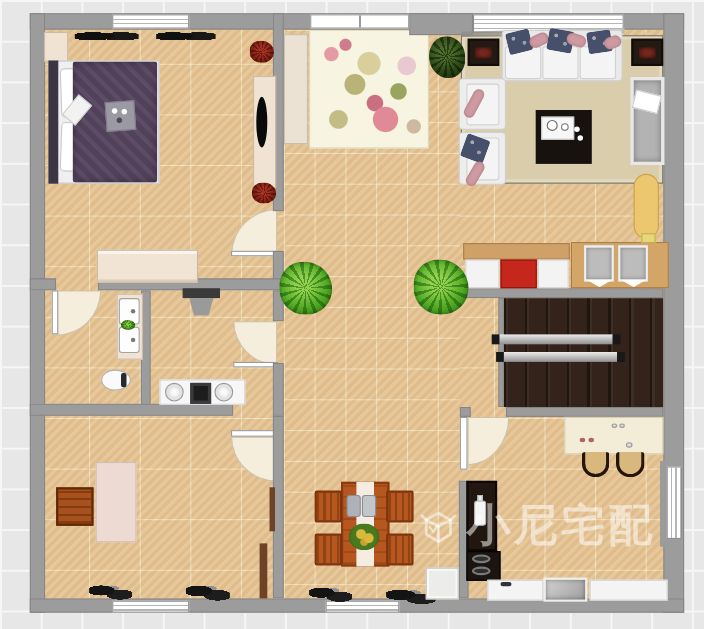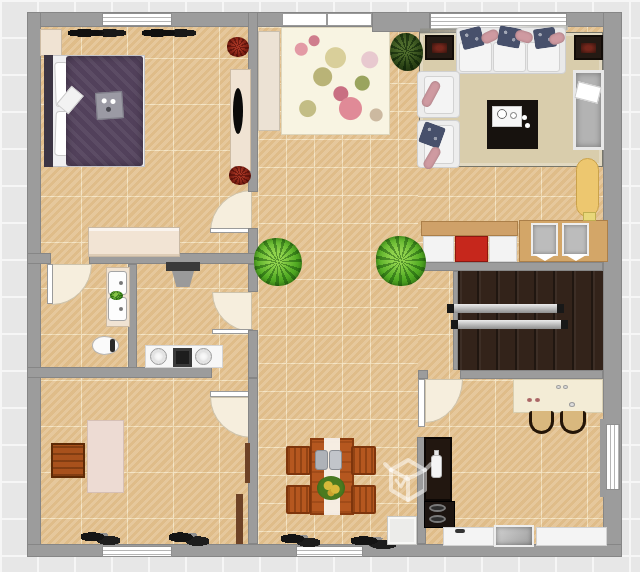--- a/index.html
+++ b/index.html
@@ -254,15 +254,16 @@
   <div class="abs plant" style="left:376px;top:236px;width:50px;height:50px;"></div>
 
   <div id="watermark" class="abs" style="left:381px;top:447px;width:215px;height:62px;">
     <svg width="54" height="56" viewBox="0 0 54 56" fill="none" stroke="rgba(255,255,255,0.52)" stroke-width="4" stroke-linejoin="round" stroke-linecap="round">
       <path d="M10 20 L27 10 L44 20 L44 40 L27 50 L10 40 Z"></path>
       <path d="M10 20 L27 29 L44 20"></path>
       <path d="M27 29 L27 50"></path>
       <path d="M10 20 L4 14 M44 20 L50 14"></path>
       <path d="M15 30 L20 37 L26 26" stroke-width="3"></path>
     </svg>
+    <span class="wm-text">小尼宅配</span>
   </div>
 
 </div>
 
 </body></html>

